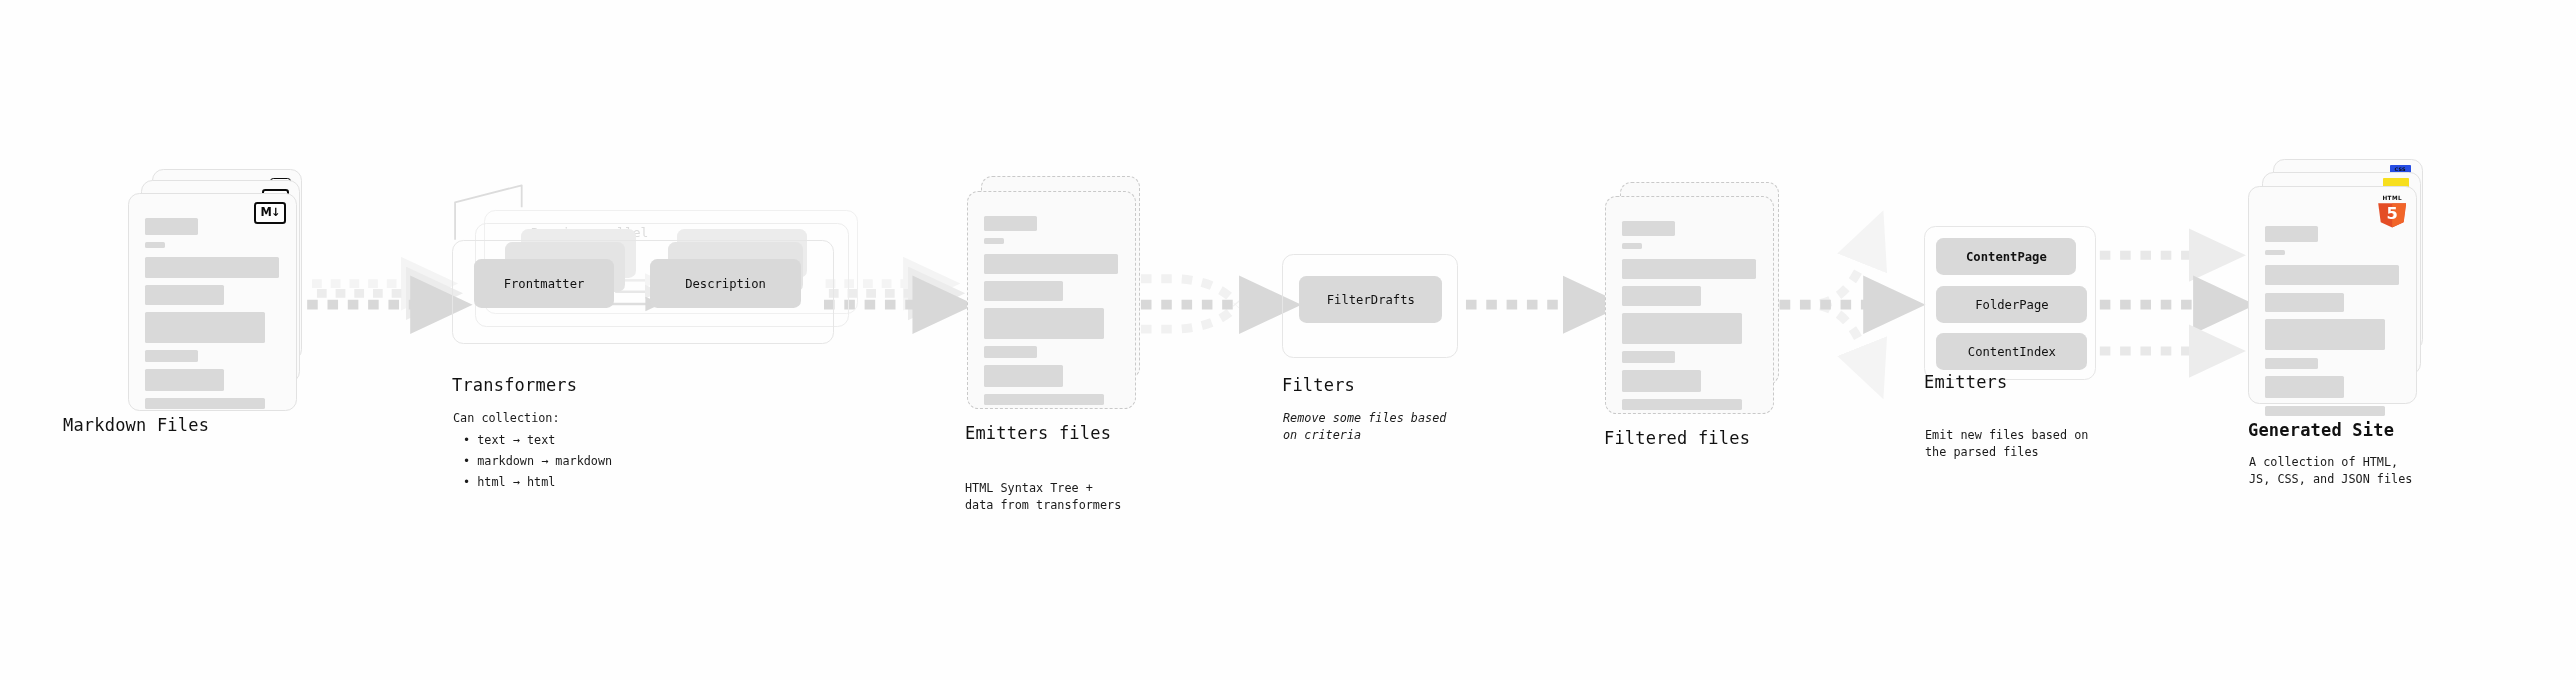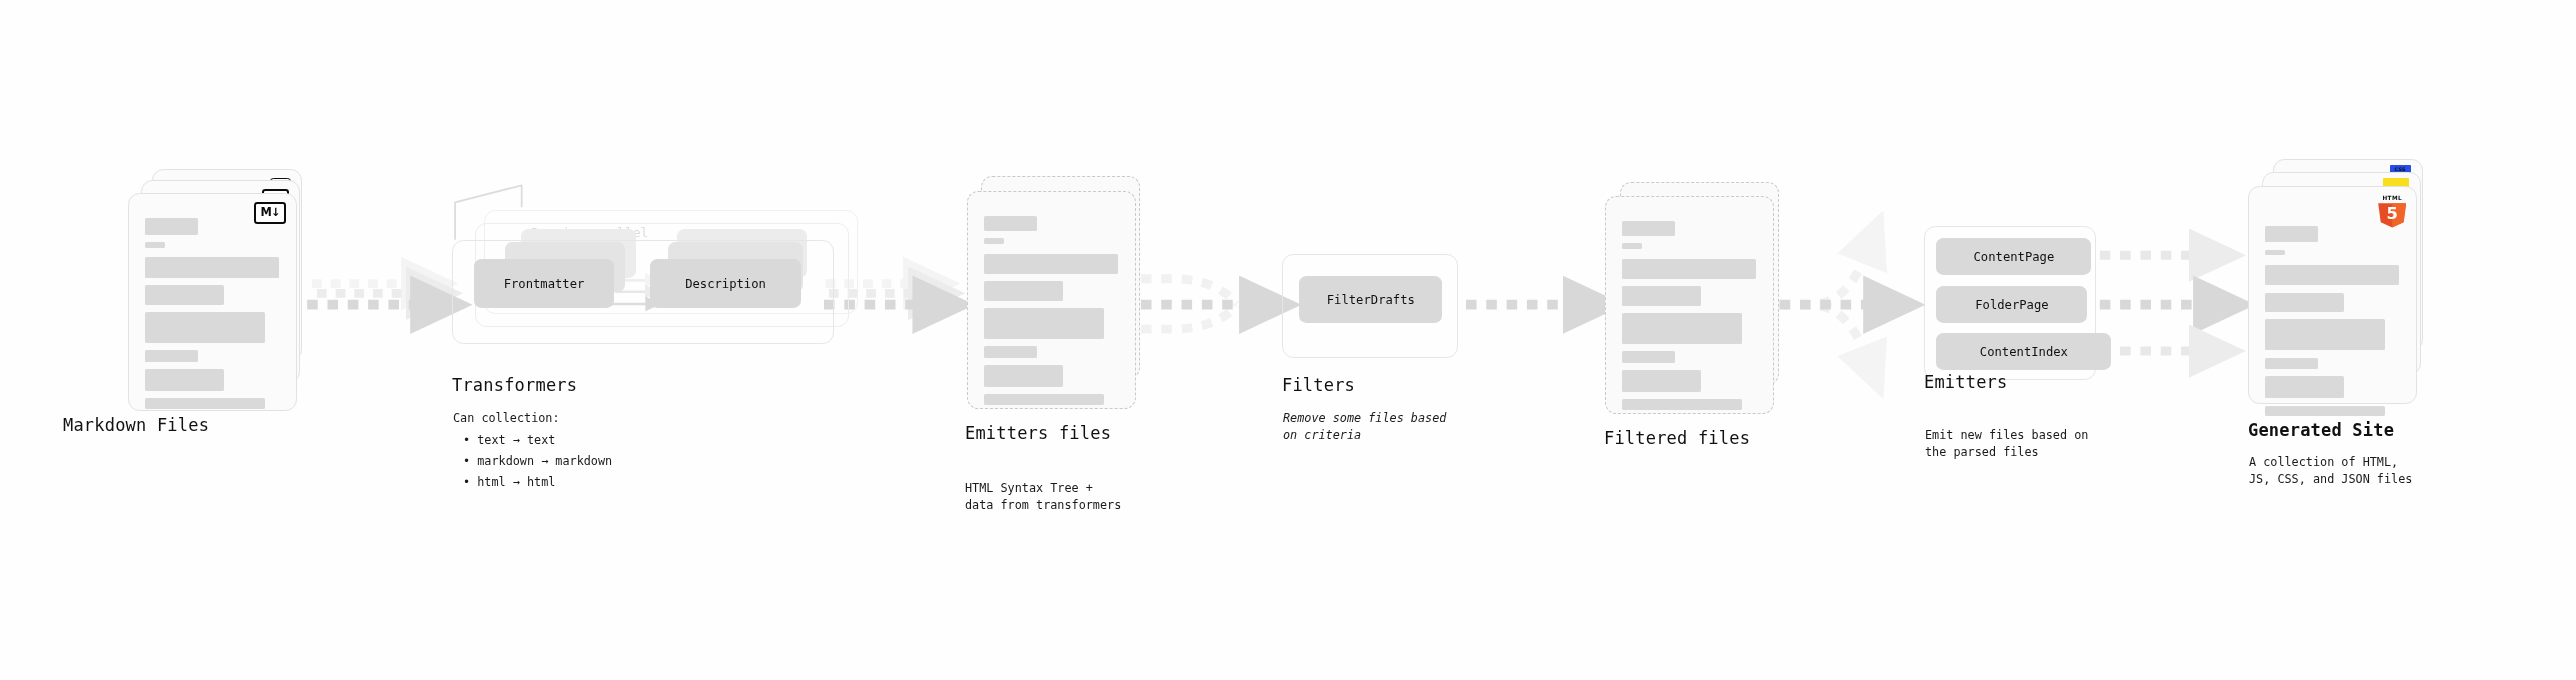--- a/index.html
+++ b/index.html
@@ -244,23 +244,23 @@
         <div class="ln" style="width:53px;height:11.4px;"></div>
         <div class="ln" style="width:79px;height:22px;"></div>
         <div class="ln" style="width:120px;height:10.6px;"></div>
       </div>
     </div>
     <div class="cap" style="left:1604px;top:428px;">Filtered files</div>
   </div>
 
   <div>
     <div class="gbox" style="left:1924px;top:226px;width:172px;height:154px;">
-      <div class="chip" style="left:11.4px;top:11.4px;width:155px;height:37px;">ContentPage</div>
+      <div class="chip" style="left:11.4px;top:11.4px;width:140px;height:37px;font-weight:bold;">ContentPage</div>
       <div class="chip" style="left:11.4px;top:59px;width:151px;height:37px;">FolderPage</div>
-      <div class="chip" style="left:11.4px;top:106px;width:175px;height:37px;">ContentIndex</div>
+      <div class="chip" style="left:11.4px;top:106px;width:151px;height:37px;">ContentIndex</div>
     </div>
     <div class="cap" style="left:1924px;top:372px;">Emitters</div>
     <div class="sub" style="left:1925px;top:427px;">Emit new files based on
 the parsed files</div>
   </div>
 
   <div>
     <div class="doc s3" style="left:2273px;top:159px;">
       <div class="badge" style="right:11.4px;top:4.9px;">
         <div class="css-badge">CSS</div>

